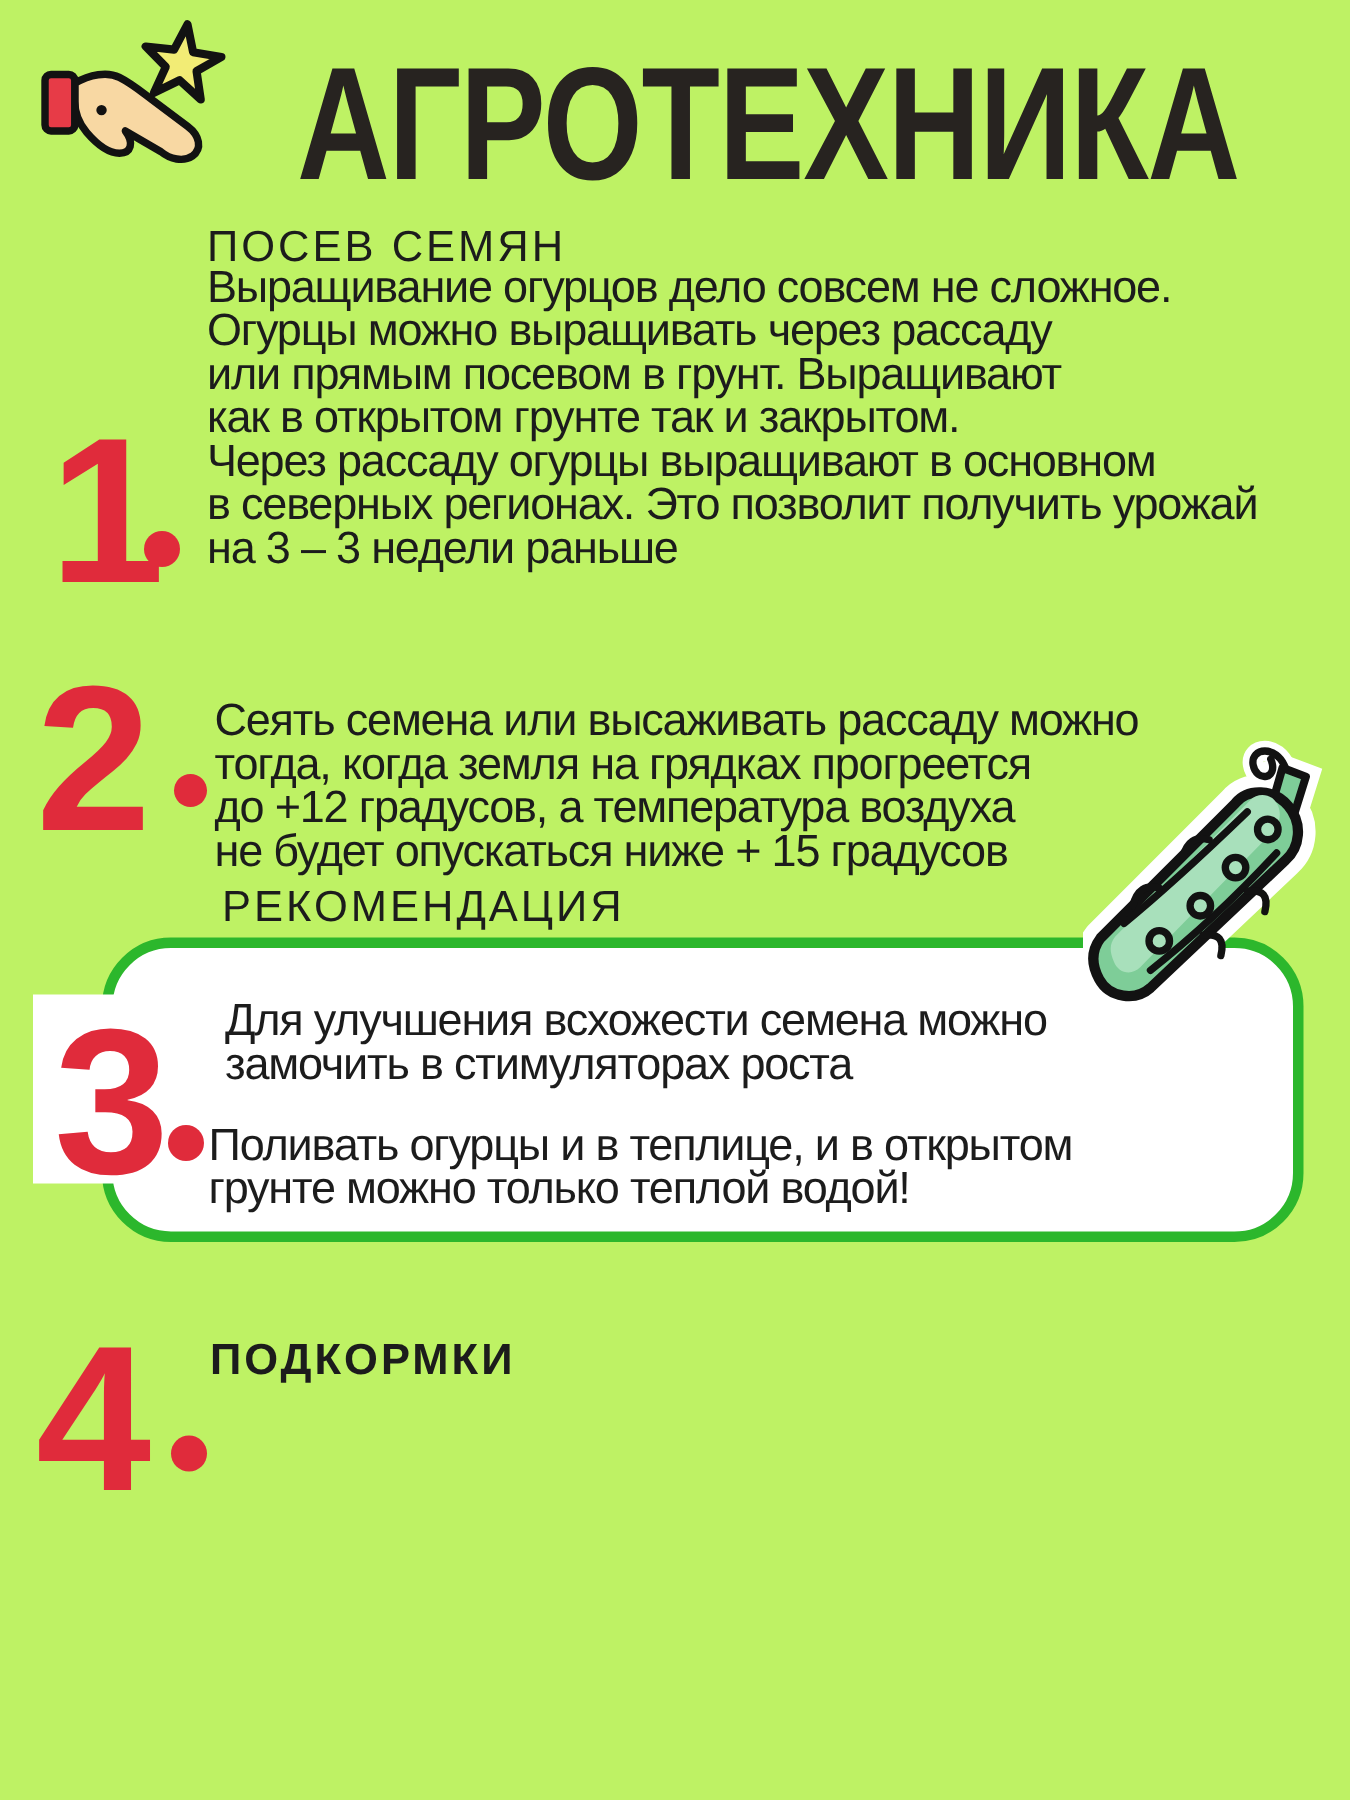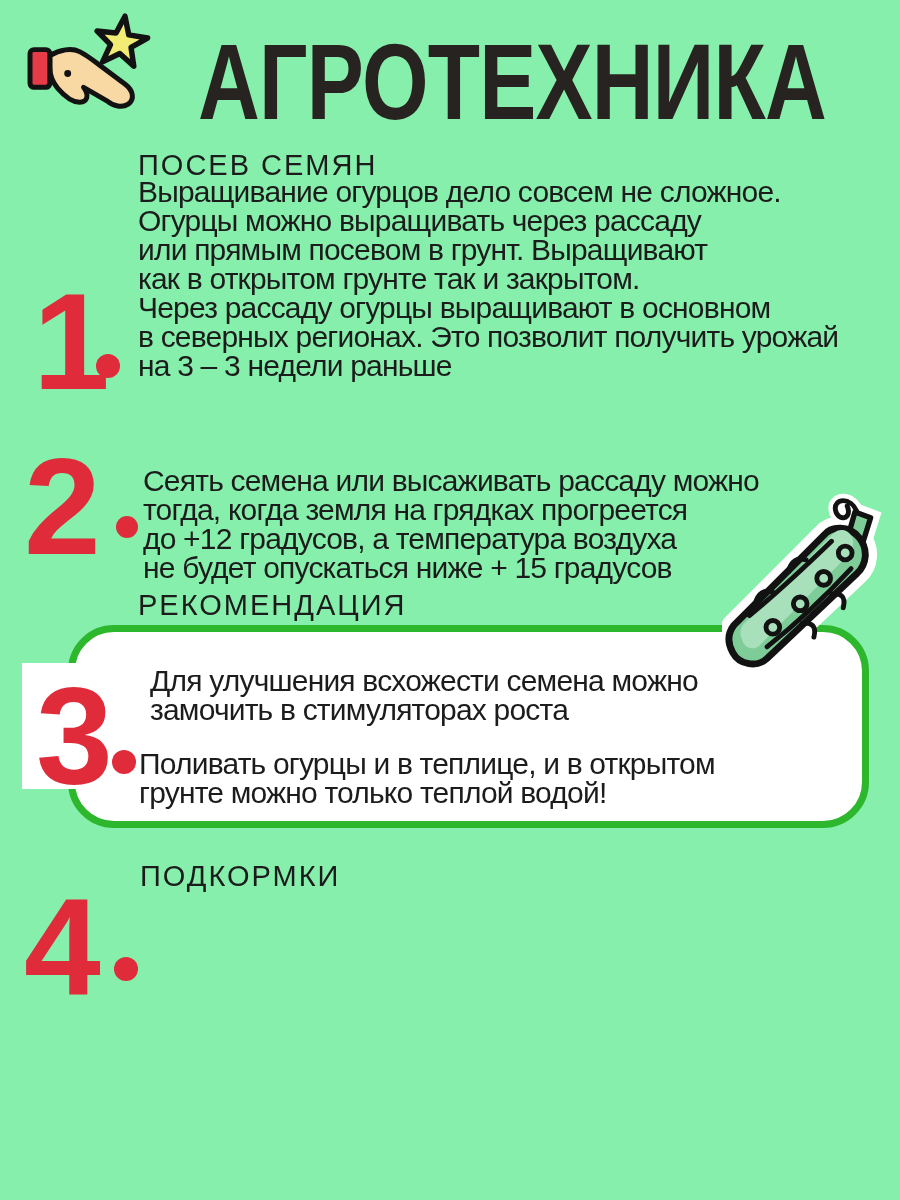--- a/index.html
+++ b/index.html
@@ -1,17 +1,17 @@
 <!DOCTYPE html>
 <html><head>
 <meta charset="utf-8">
 <style>
   html,body{margin:0;padding:0;background:#ffffff;}
   .canvas{
-    position:relative;width:900px;height:1200px;background:#86efac;overflow:hidden;
+    position:relative;width:900px;height:1200px;background:#bef264;overflow:hidden;
     font-family:"Liberation Sans", sans-serif;color:#1c1c1c;
   }
   .abs{position:absolute;}
   .title{
     font-size:107px;font-weight:bold;line-height:1;letter-spacing:-1px;color:#272320;
     transform:scaleX(0.80);transform-origin:0 0;white-space:nowrap;
   }
   .heading{
     font-size:29px;line-height:30px;letter-spacing:2px;color:#1c1c1c;white-space:nowrap;
   }
@@ -61,21 +61,21 @@
   <div class="abs step-num" style="left:33px;top:272px;">1</div>
   <div class="abs num-dot" style="left:96px;top:354px;"></div>
 
   <div class="abs body-text" style="left:143px;top:434px;width:740px;margin-top:32px;">Сеять семена или высаживать рассаду можно
 тогда, когда земля на грядках прогреется
 до +12 градусов, а температура воздуха
 не будет опускаться ниже + 15 градусов</div>
   <div class="abs step-num" style="left:24px;top:437px;">2</div>
   <div class="abs num-dot" style="left:116px;top:516px;width:22px;height:22px;"></div>
 
-  <div class="abs heading" style="left:138px;top:590px;">РЕКОМЕНДАЦИЯ</div>
+  <div class="abs heading" style="left:148px;top:590px;">РЕКОМЕНДАЦИЯ</div>
   <div class="abs rec-box"></div>
   <div class="abs body-text" style="left:139px;top:749px;width:700px;z-index:2;">Поливать огурцы и в теплице, и в открытом
 грунте можно только теплой водой!</div>
   <div class="abs body-text" style="left:150px;top:666px;width:680px;z-index:2;">Для улучшения всхожести семена можно
 замочить в стимуляторах роста</div>
   <div class="abs patch" style="left:22px;top:663px;width:110px;height:126px;"></div>
   <div class="abs step-num" style="left:36px;top:666px;">3</div>
   <div class="abs num-dot" style="left:112px;top:750px;"></div>
 
   <svg class="abs z4" style="left:722px;top:478px;" width="176" height="192" viewBox="0 0 180 195">
@@ -99,17 +99,17 @@
     <path d="M82,148 Q98,146 94,162" fill="none" stroke="#121212" stroke-width="5" stroke-linecap="round"></path>
 
     <g>
       <circle cx="52" cy="152" r="7" stroke="#121212" stroke-width="5" fill="#a8e0bb"></circle>
       <circle cx="80" cy="128" r="7" stroke="#121212" stroke-width="5" fill="#a8e0bb"></circle>
       <circle cx="104" cy="102" r="7" stroke="#121212" stroke-width="5" fill="#a8e0bb"></circle>
       <circle cx="126" cy="76" r="7" stroke="#121212" stroke-width="5" fill="#a8e0bb"></circle>
     </g>
   </svg>
 
-  <div class="abs heading" style="left:140px;top:861px;">ПОДКОРМКИ</div>
+  <div class="abs heading" style="left:140px;top:892px;font-weight:bold;">ПОДКОРМКИ</div>
   <div class="abs step-num" style="left:24px;top:877px;">4</div>
   <div class="abs num-dot" style="left:114px;top:957px;"></div>
 
 </div>
 
 </body></html>

